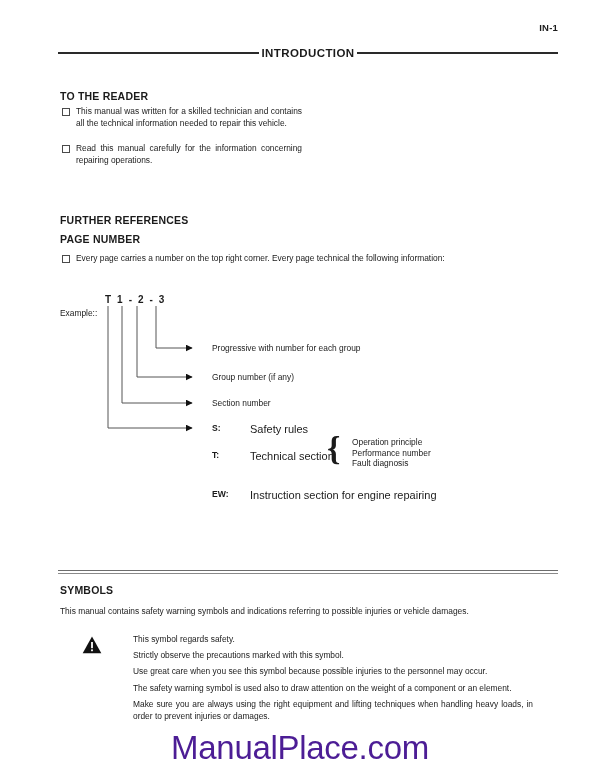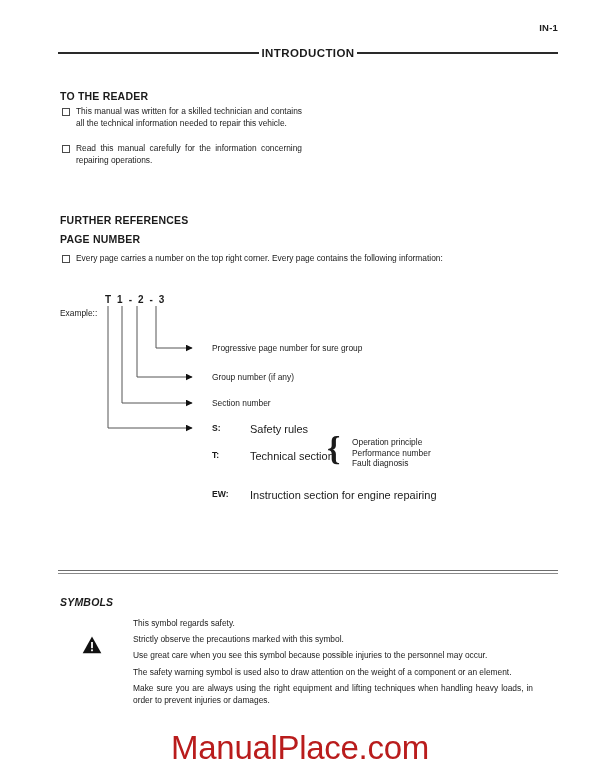--- a/index.html
+++ b/index.html
@@ -182,21 +182,21 @@
     position: absolute;
     left: 82px;
     top: 636px;
     width: 20px;
     height: 18px;
   }
 
   .sym-lines {
     position: absolute;
     left: 133px;
-    top: 617px;
+    top: 633px;
     width: 400px;
   }
   .sym-lines p {
     margin: 0 0 4.2px 0;
     font-size: 8.4px;
     line-height: 12px;
   }
   .sym-lines p.justify { text-align: justify; }
 
   
@@ -235,21 +235,21 @@
     <span class="bullet-glyph"></span>
     <span class="bullet-body justify">Read this manual carefully for the information concerning repairing operations.</span>
   </div>
 
   <div class="sec-head" style="left:60px; top:214px;">FURTHER REFERENCES</div>
 
   <div class="sec-head" style="left:60px; top:233px;">PAGE NUMBER</div>
 
   <div class="bullet-row" style="left:62px; top:252px; width:470px;">
     <span class="bullet-glyph"></span>
-    <span class="bullet-body">Every page carries a number on the top right corner. Every page contains the following information:</span>
+    <span class="bullet-body">Every page carries a number on the top right corner. Every page technical the following information:</span>
   </div>
 
   <div class="example-label">Example::</div>
   <div class="example-code">T 1 - 2 - 3</div>
 
   <svg class="diagram-svg" viewBox="0 0 600 776" xmlns="http://www.w3.org/2000/svg">
     <defs>
       <marker id="arrow" viewBox="0 0 10 10" refX="9" refY="5" markerWidth="7" markerHeight="7" orient="auto-start-reverse">
         <path d="M 0 0 L 10 5 L 0 10 z" fill="#111111"></path>
       </marker>
@@ -259,21 +259,21 @@
       <path d="M 156 306 L 156 348 L 192 348" marker-end="url(#arrow)"></path>
 
       <path d="M 137 306 L 137 377 L 192 377" marker-end="url(#arrow)"></path>
 
       <path d="M 122 306 L 122 403 L 192 403" marker-end="url(#arrow)"></path>
 
       <path d="M 108 306 L 108 428 L 192 428" marker-end="url(#arrow)"></path>
     </g>
   </svg>
 
-  <div class="leader-label" style="left:212px; top:343px;">Progressive page number for sure group</div>
+  <div class="leader-label" style="left:212px; top:343px;">Progressive with number for each group</div>
   <div class="leader-label" style="left:212px; top:372px;">Group number (if any)</div>
   <div class="leader-label" style="left:212px; top:398px;">Section number</div>
 
   <div class="code-key" style="left:212px; top:423px;">S:</div>
   <div class="code-val" style="left:250px; top:423px;">Safety rules</div>
 
   <div class="code-key" style="left:212px; top:450px;">T:</div>
   <div class="code-val" style="left:250px; top:450px;">Technical section</div>
 
   <div class="brace">{</div>
@@ -285,32 +285,33 @@
   </div>
 
   <div class="code-key" style="left:212px; top:489px;">EW:</div>
   <div class="code-val" style="left:250px; top:489px;">Instruction section for engine repairing</div>
 
   <div class="double-rule" style="top:570px;">
     <div class="r1"></div>
     <div class="r2"></div>
   </div>
 
-  <div class="sec-head" style="left:60px; top:596px;font-style:italic;">SYMBOLS</div>
-
+  <div class="sec-head" style="left:60px; top:584px;">SYMBOLS</div>
+
+  <div class="sym-intro">This manual contains safety warning symbols and indications referring to possible injuries or vehicle damages.</div>
 
   <svg class="warn-triangle" viewBox="0 0 20 18" xmlns="http://www.w3.org/2000/svg">
     <path d="M 10 0.5 L 19.3 17.3 L 0.7 17.3 Z" fill="#111111"></path>
     <rect x="9.1" y="6.0" width="1.8" height="6.2" fill="#ffffff"></rect>
     <rect x="9.1" y="13.4" width="1.8" height="1.8" fill="#ffffff"></rect>
   </svg>
 
   <div class="sym-lines">
     <p>This symbol regards safety.</p>
     <p>Strictly observe the precautions marked with this symbol.</p>
     <p>Use great care when you see this symbol because possible injuries to the personnel may occur.</p>
     <p>The safety warning symbol is used also to draw attention on the weight of a component or an element.</p>
     <p class="justify">Make sure you are always using the right equipment and lifting techniques when handling heavy loads, in order to prevent injuries or damages.</p>
   </div>
 
-  <div class="watermark" style="color: #b91c1c;">ManualPlace.com</div>
+  <div class="watermark" style="color: #4c1d95;">ManualPlace.com</div>
 
 </div>
 
 </body></html>

